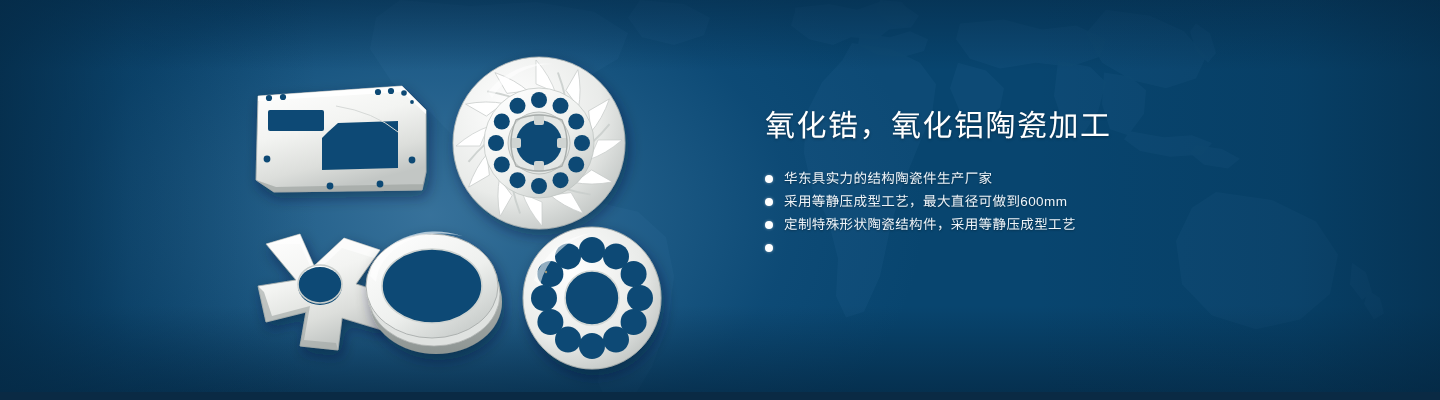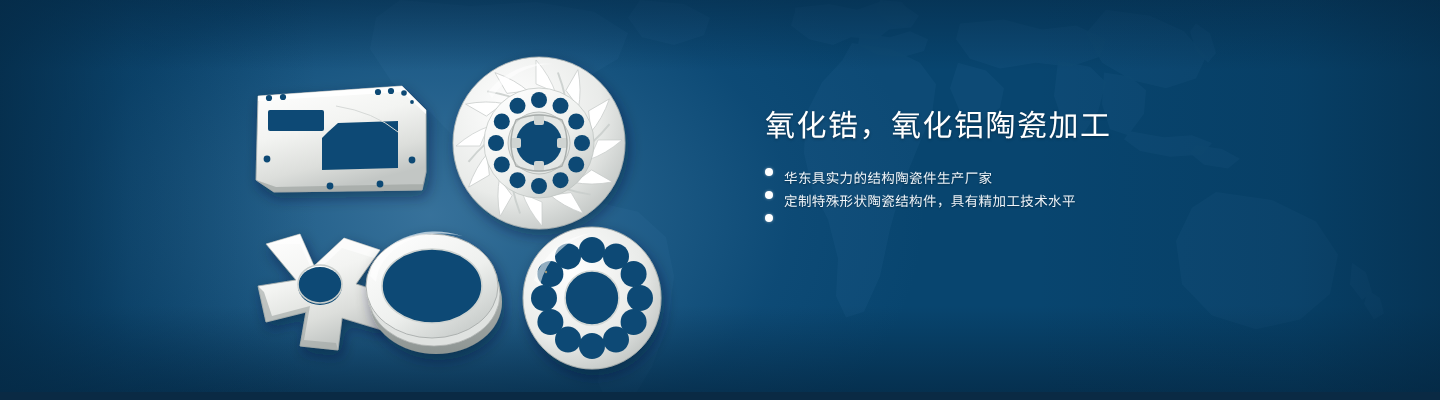--- a/index.html
+++ b/index.html
@@ -75,20 +75,21 @@
     text-shadow: 0 1px 3px rgba(0,0,0,.35);
     white-space: nowrap;
   }
   .bullets {
     list-style: none;
     margin: 0;
     padding: 0;
   }
   .bullet {
     display: flex;
+    align-items: center;
     height: 22px;
     margin-bottom: 1px;
   }
   .bullet-dot {
     flex: 0 0 auto;
     width: 8px;
     height: 8px;
     border-radius: 50%;
     background: #ffffff;
     margin-right: 11px;
@@ -395,24 +396,28 @@
 
     <h1 class="copy-title">氧化锆，氧化铝陶瓷加工</h1>
 
     <ul class="bullets">
 
       <li class="bullet">
         <span class="bullet-dot"></span>
         <span class="bullet-text">华东具实力的结构陶瓷件生产厂家</span>
       </li>
 
-
       <li class="bullet">
         <span class="bullet-dot"></span>
-        <span class="bullet-text">定制特殊形状陶瓷结构件，具有精加工技术水平</span>
+        <span class="bullet-text">采用等静压成型工艺，最大直径可做到600mm</span>
+      </li>
+
+      <li class="bullet">
+        <span class="bullet-dot"></span>
+        <span class="bullet-text">定制特殊形状陶瓷结构件，采用等静压成型工艺</span>
       </li>
 
       <li class="bullet">
         <span class="bullet-dot"></span>
       </li>
 
     </ul>
   </div>
 
 </div>

